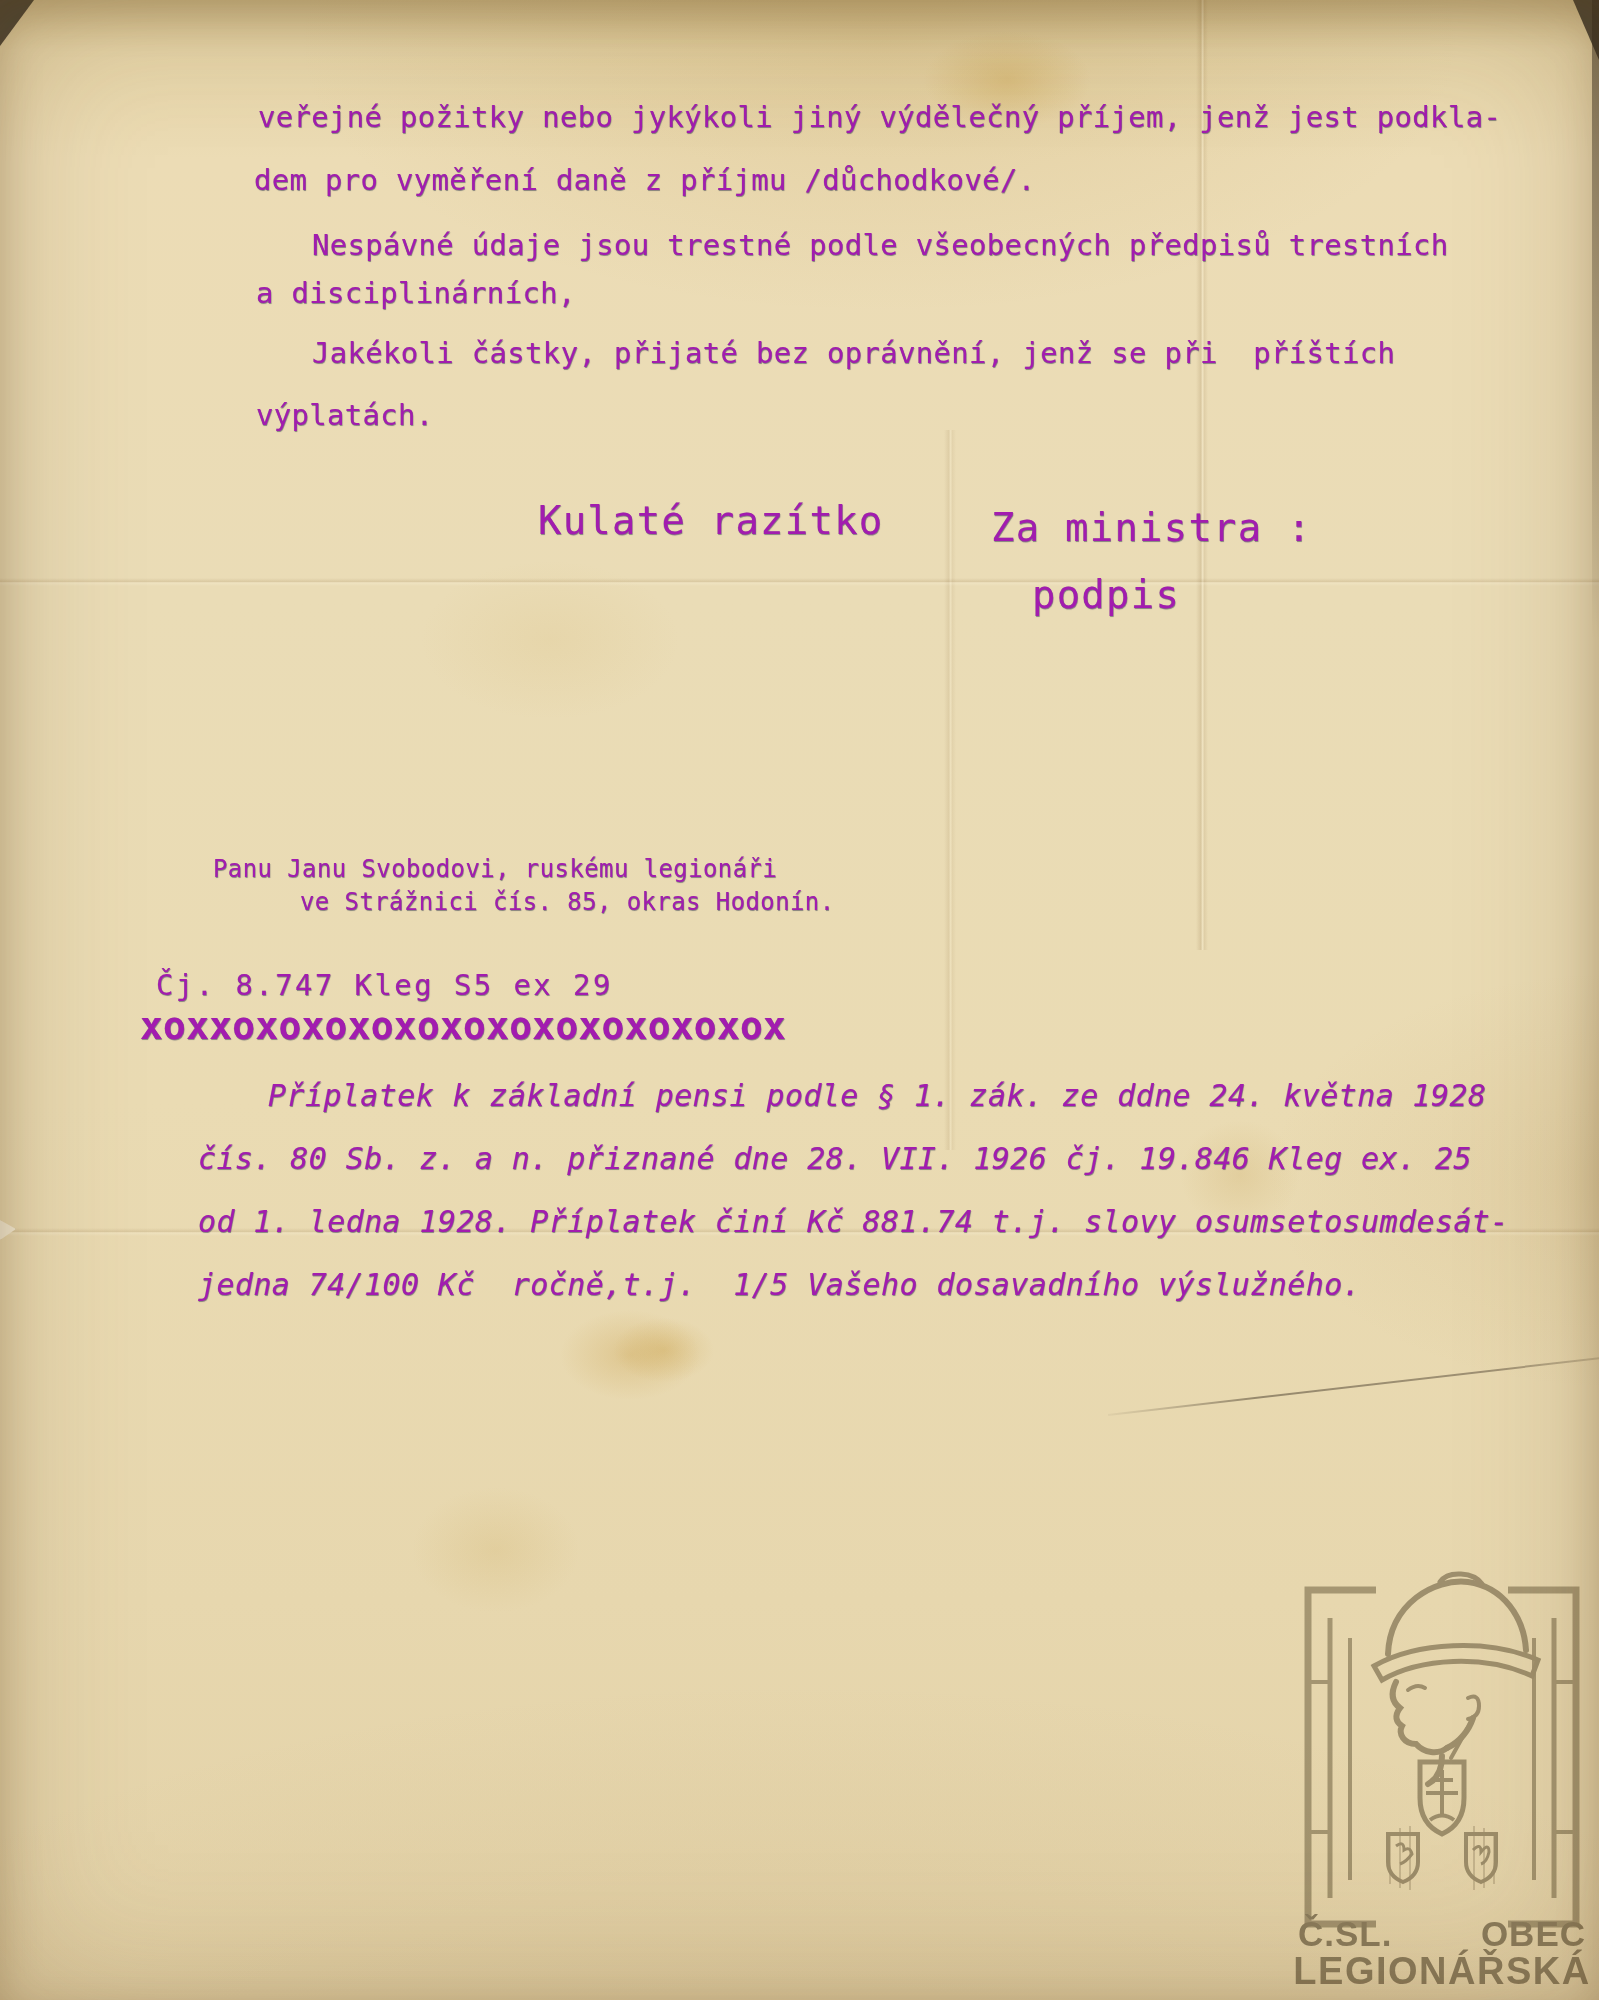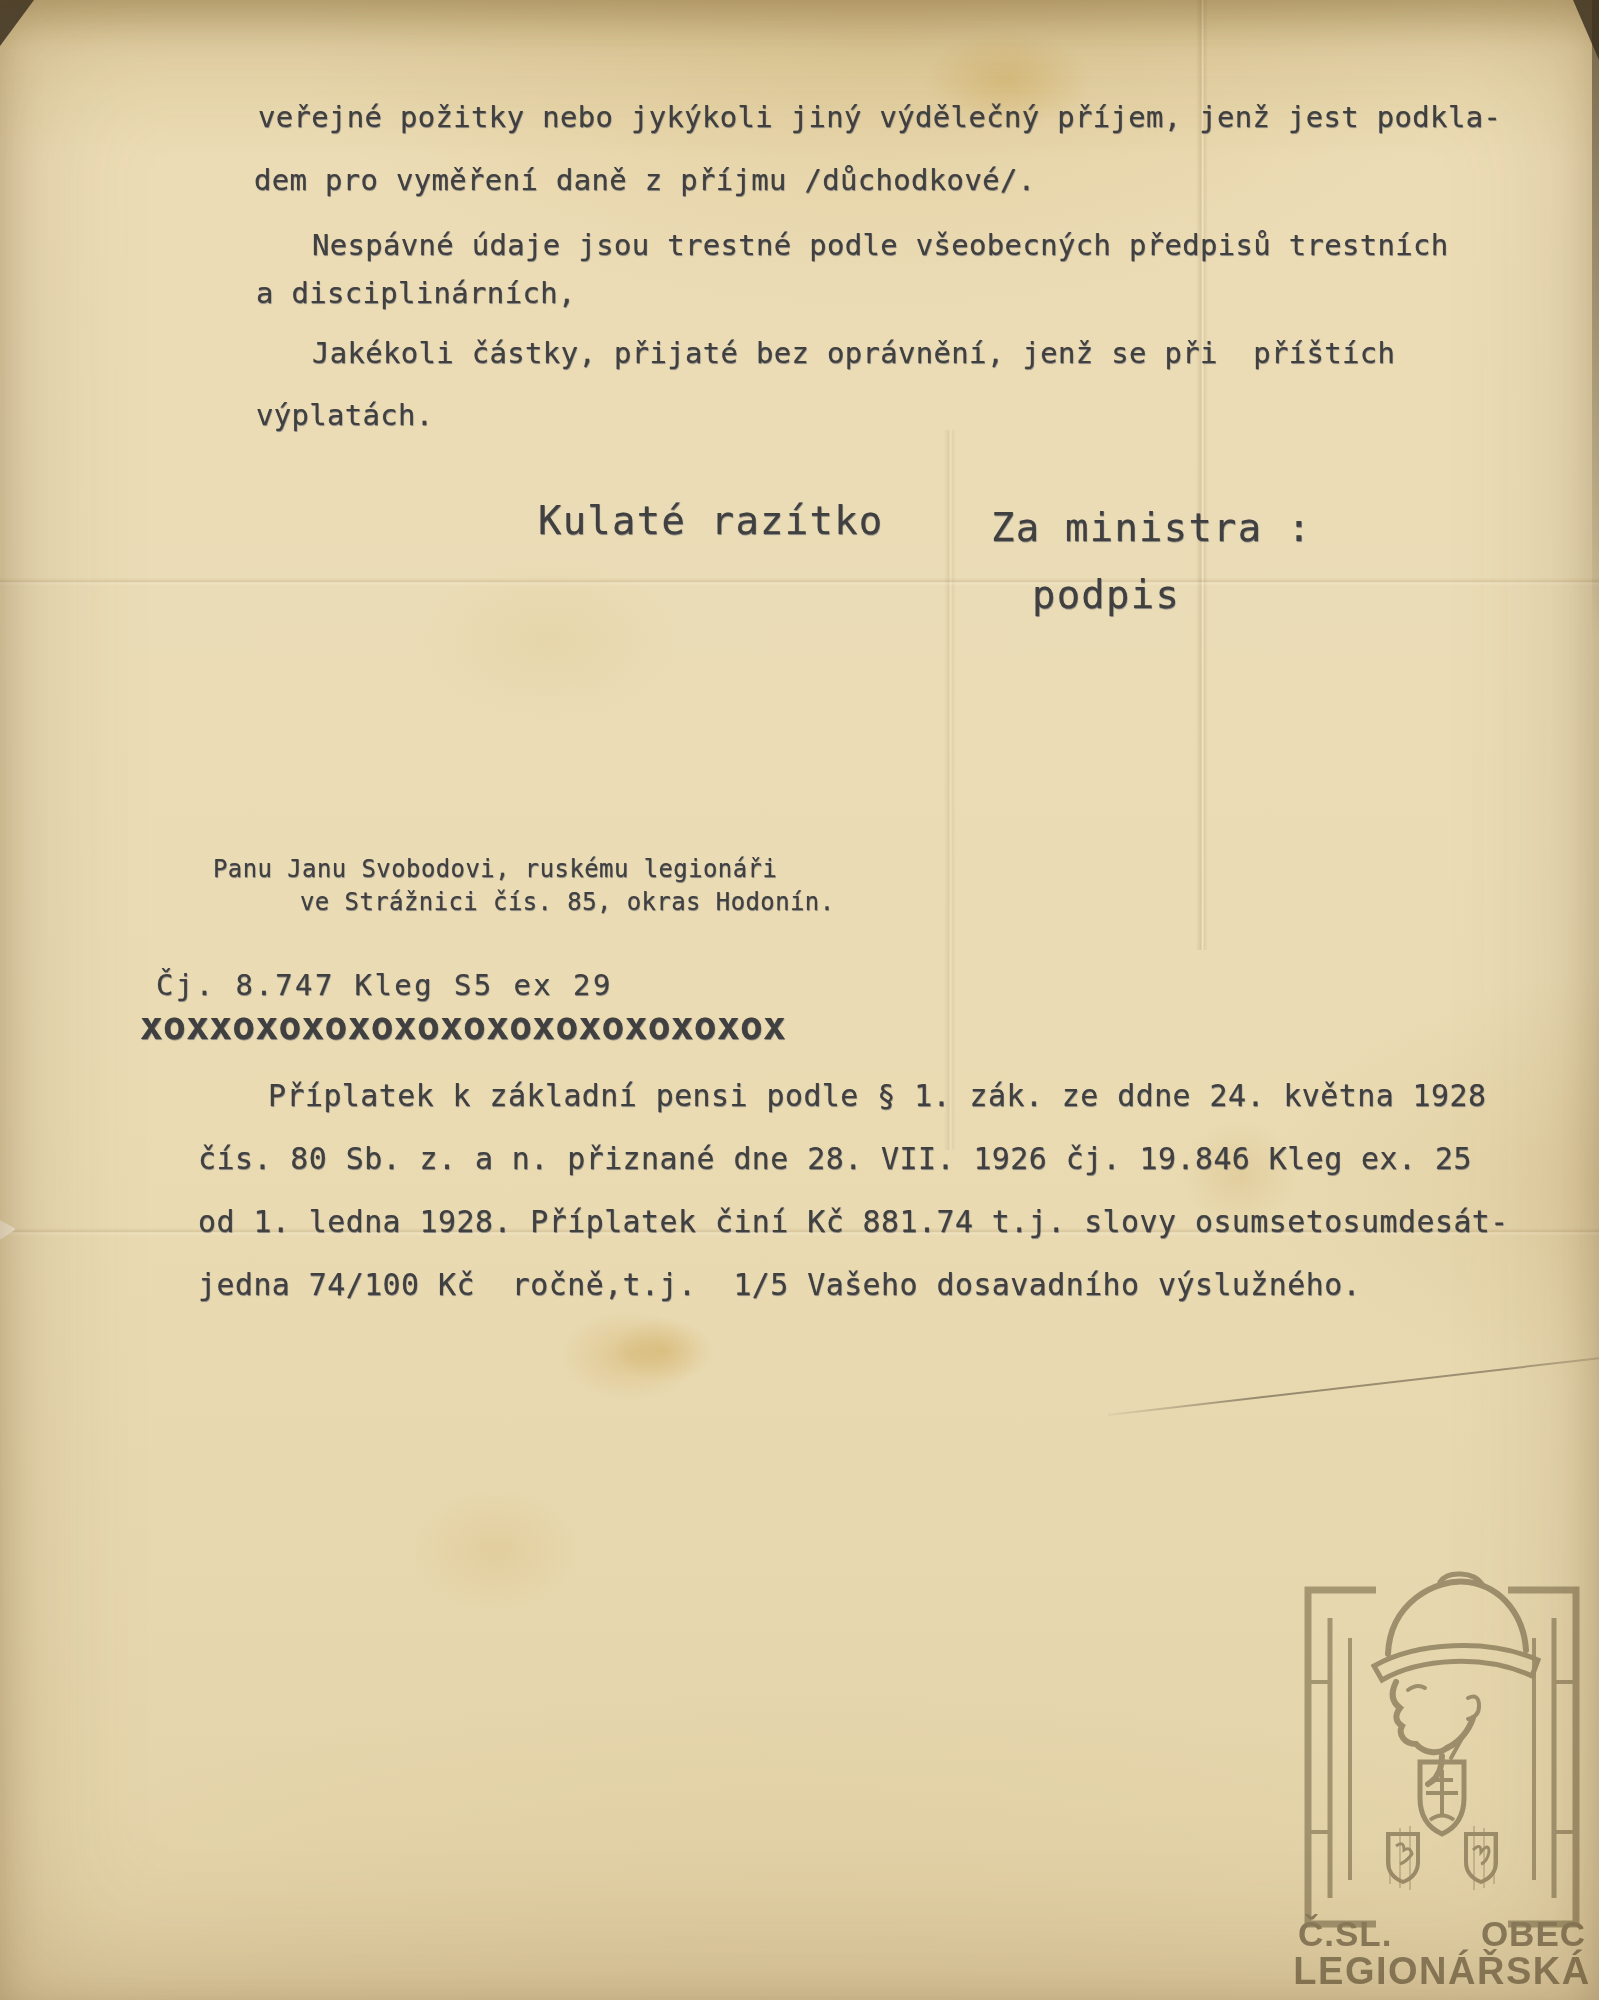--- a/index.html
+++ b/index.html
@@ -21,25 +21,25 @@
   }
   .corner{position:absolute;background:#2e2b25;opacity:.85;}
   .corner.tl{left:0;top:0;width:34px;height:46px;clip-path:polygon(0 0,100% 0,0 100%);}
   .corner.tr{right:0;top:0;width:26px;height:60px;clip-path:polygon(0 0,100% 0,100% 100%);}
   .edge-right{position:absolute;right:0;top:0;width:7px;height:640px;background:linear-gradient(180deg,rgba(40,35,28,.55),rgba(40,35,28,0));}
   .crease-v{position:absolute;width:12px;background:linear-gradient(90deg,transparent,rgba(125,92,45,.16) 40%,rgba(255,248,225,.28) 55%,rgba(125,92,45,.10) 70%,transparent);}
   .crease-h{position:absolute;height:8px;left:0;right:0;background:linear-gradient(180deg,transparent,rgba(125,92,45,.14) 45%,rgba(255,248,228,.25) 60%,transparent);}
   .crease-diag{position:absolute;height:2px;background:linear-gradient(90deg,rgba(70,58,42,.05),rgba(70,58,42,.5) 30%,rgba(70,58,42,.45) 80%,rgba(70,58,42,.2));transform-origin:left center;}
   .tear{position:absolute;background:#f8f0da;box-shadow:0 1px 2px rgba(90,60,20,.4);}
   .line{
-    position:absolute;white-space:pre;color:#404040;
+    position:absolute;white-space:pre;color:#a21caf;
     text-shadow:0.5px 0.6px 0.7px rgba(56,62,84,.55), -0.3px -0.2px 0.5px rgba(56,62,84,.28);
   }
   .p1{font-size:29px;letter-spacing:0.3px;}
-  .p2{font-size:30px;letter-spacing:0.4px;}
+  .p2{font-size:30px;letter-spacing:0.4px;font-style:italic;}
   .addr{font-size:24px;letter-spacing:0.4px;}
   .ref{font-size:29px;letter-spacing:2.4px;}
   .xox{font-size:38px;letter-spacing:0.2px;font-weight:bold;}
   .center-note{font-size:39px;letter-spacing:1.2px;}
   
   .p1-0{left:258px;top:100px;}
   .p1-1{left:254px;top:163px;}
   .p1-2{left:312px;top:228px;}
   .p1-3{left:256px;top:276px;}
   .p1-4{left:312px;top:336px;}

